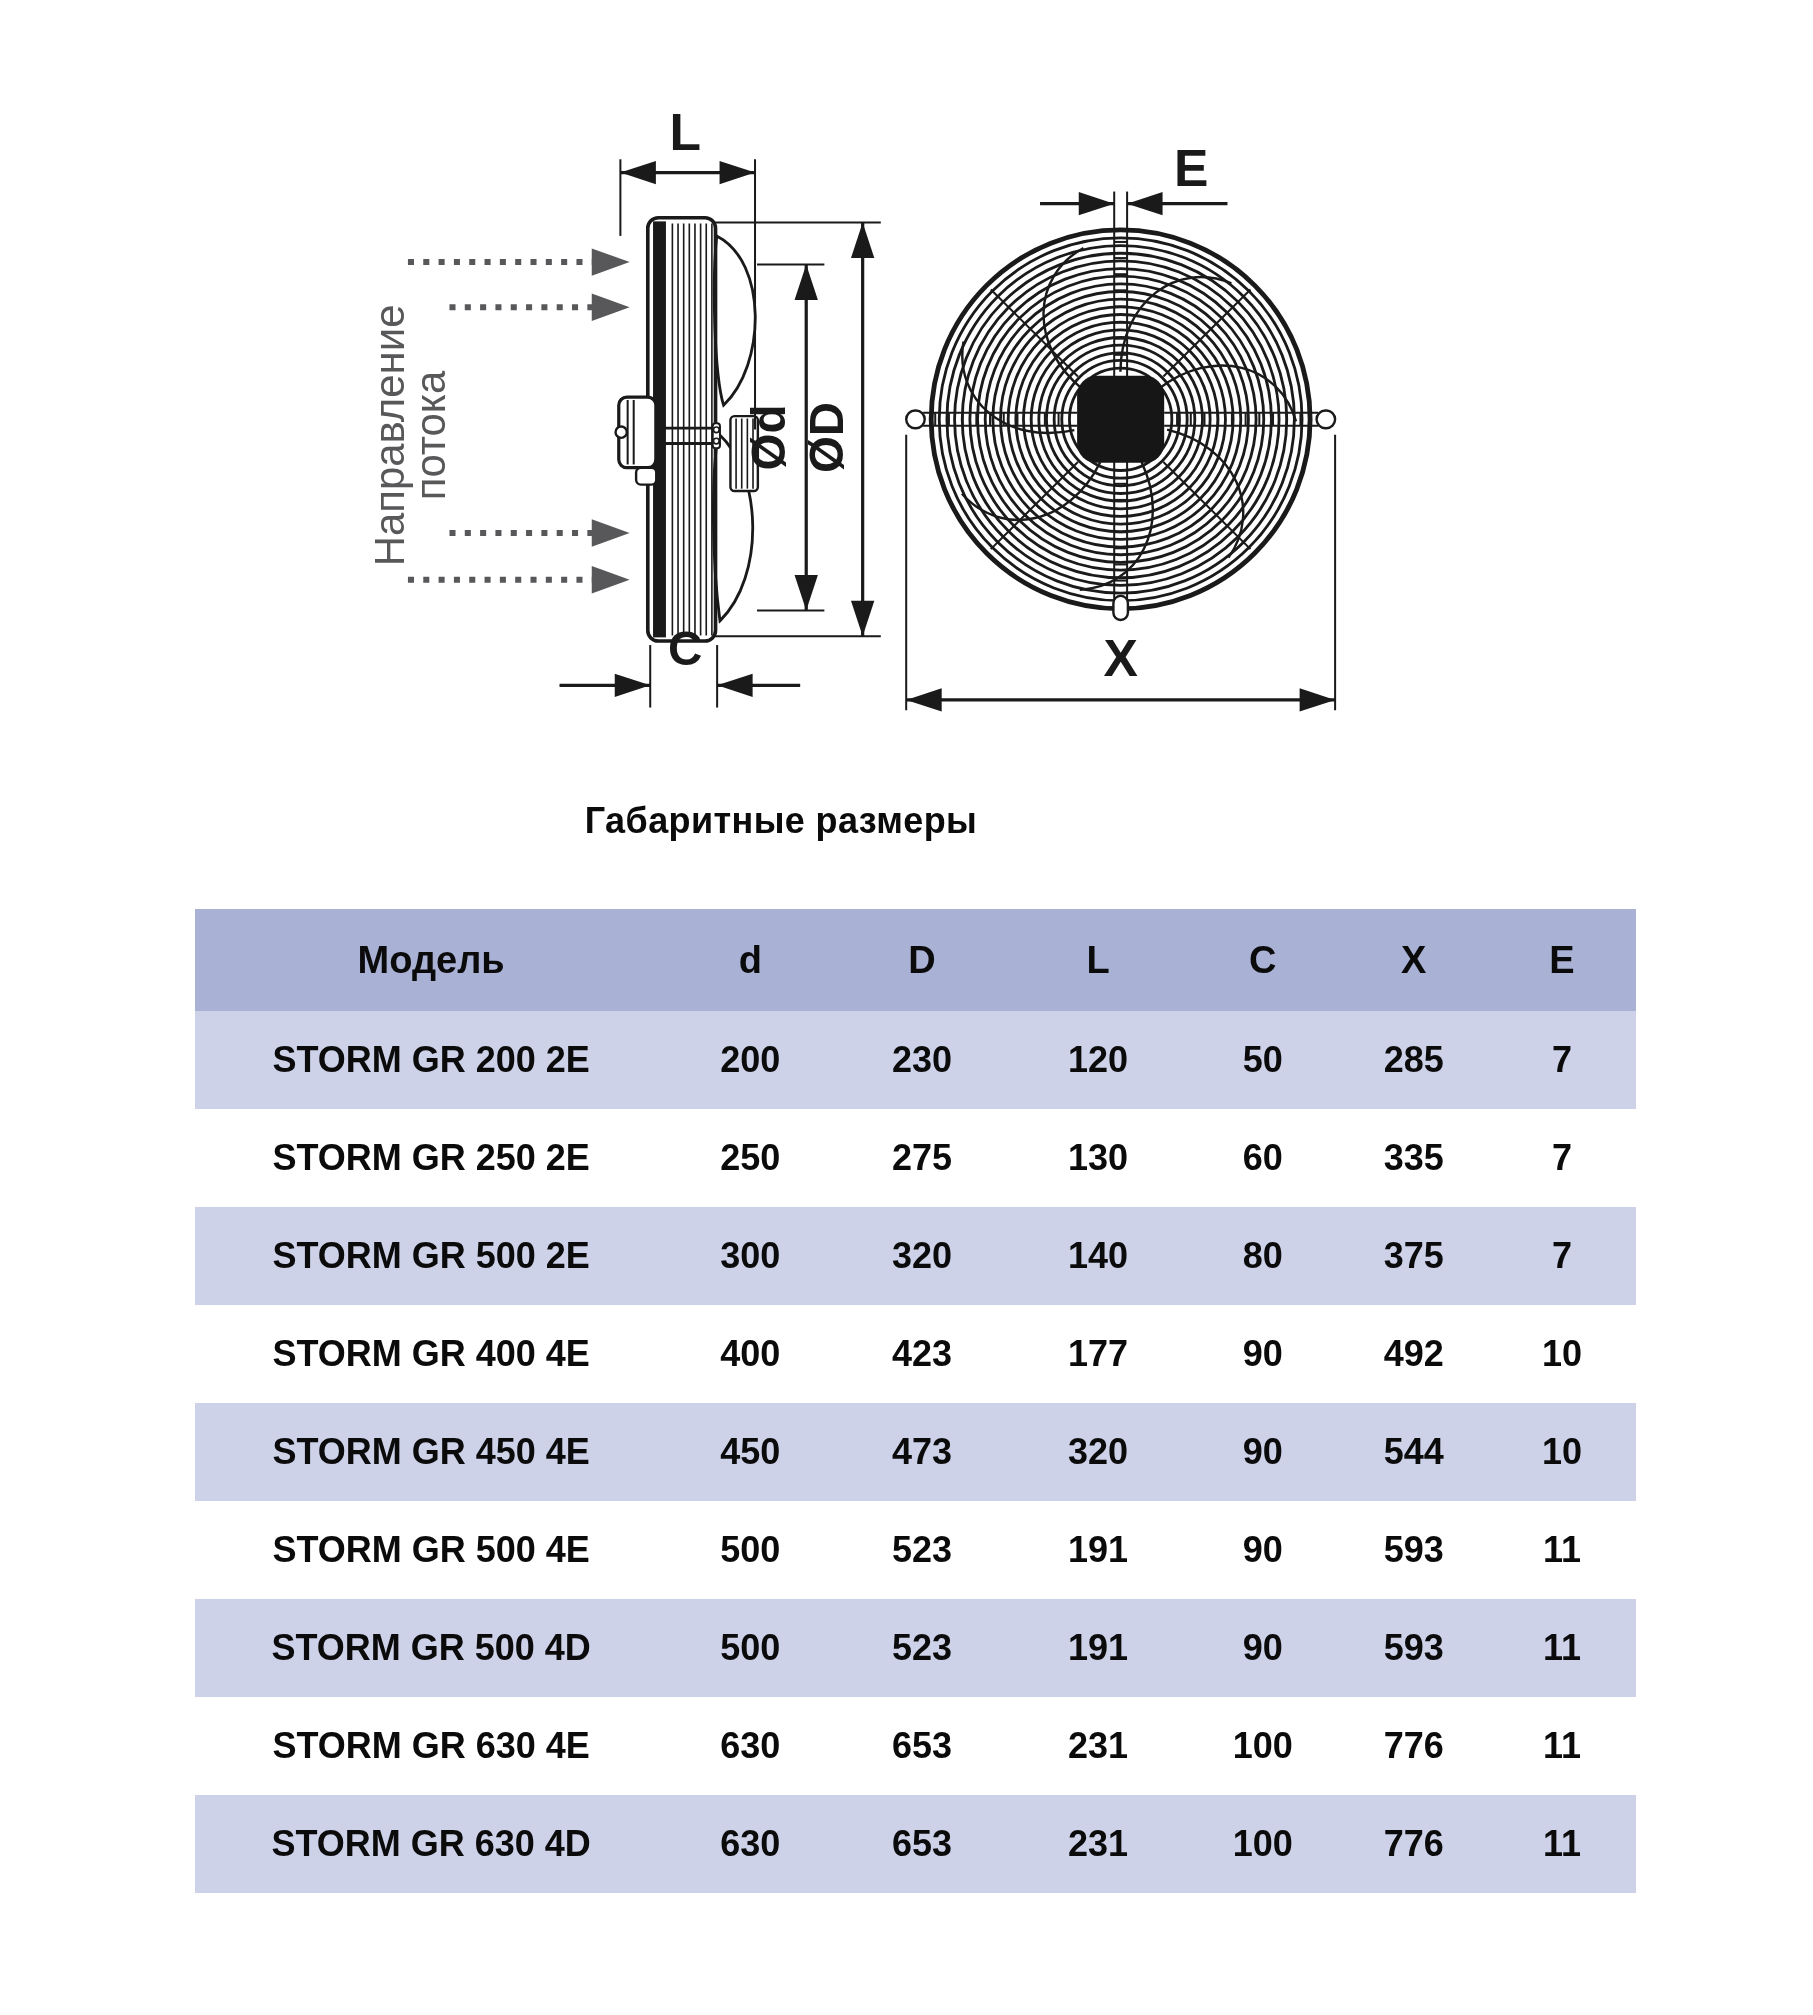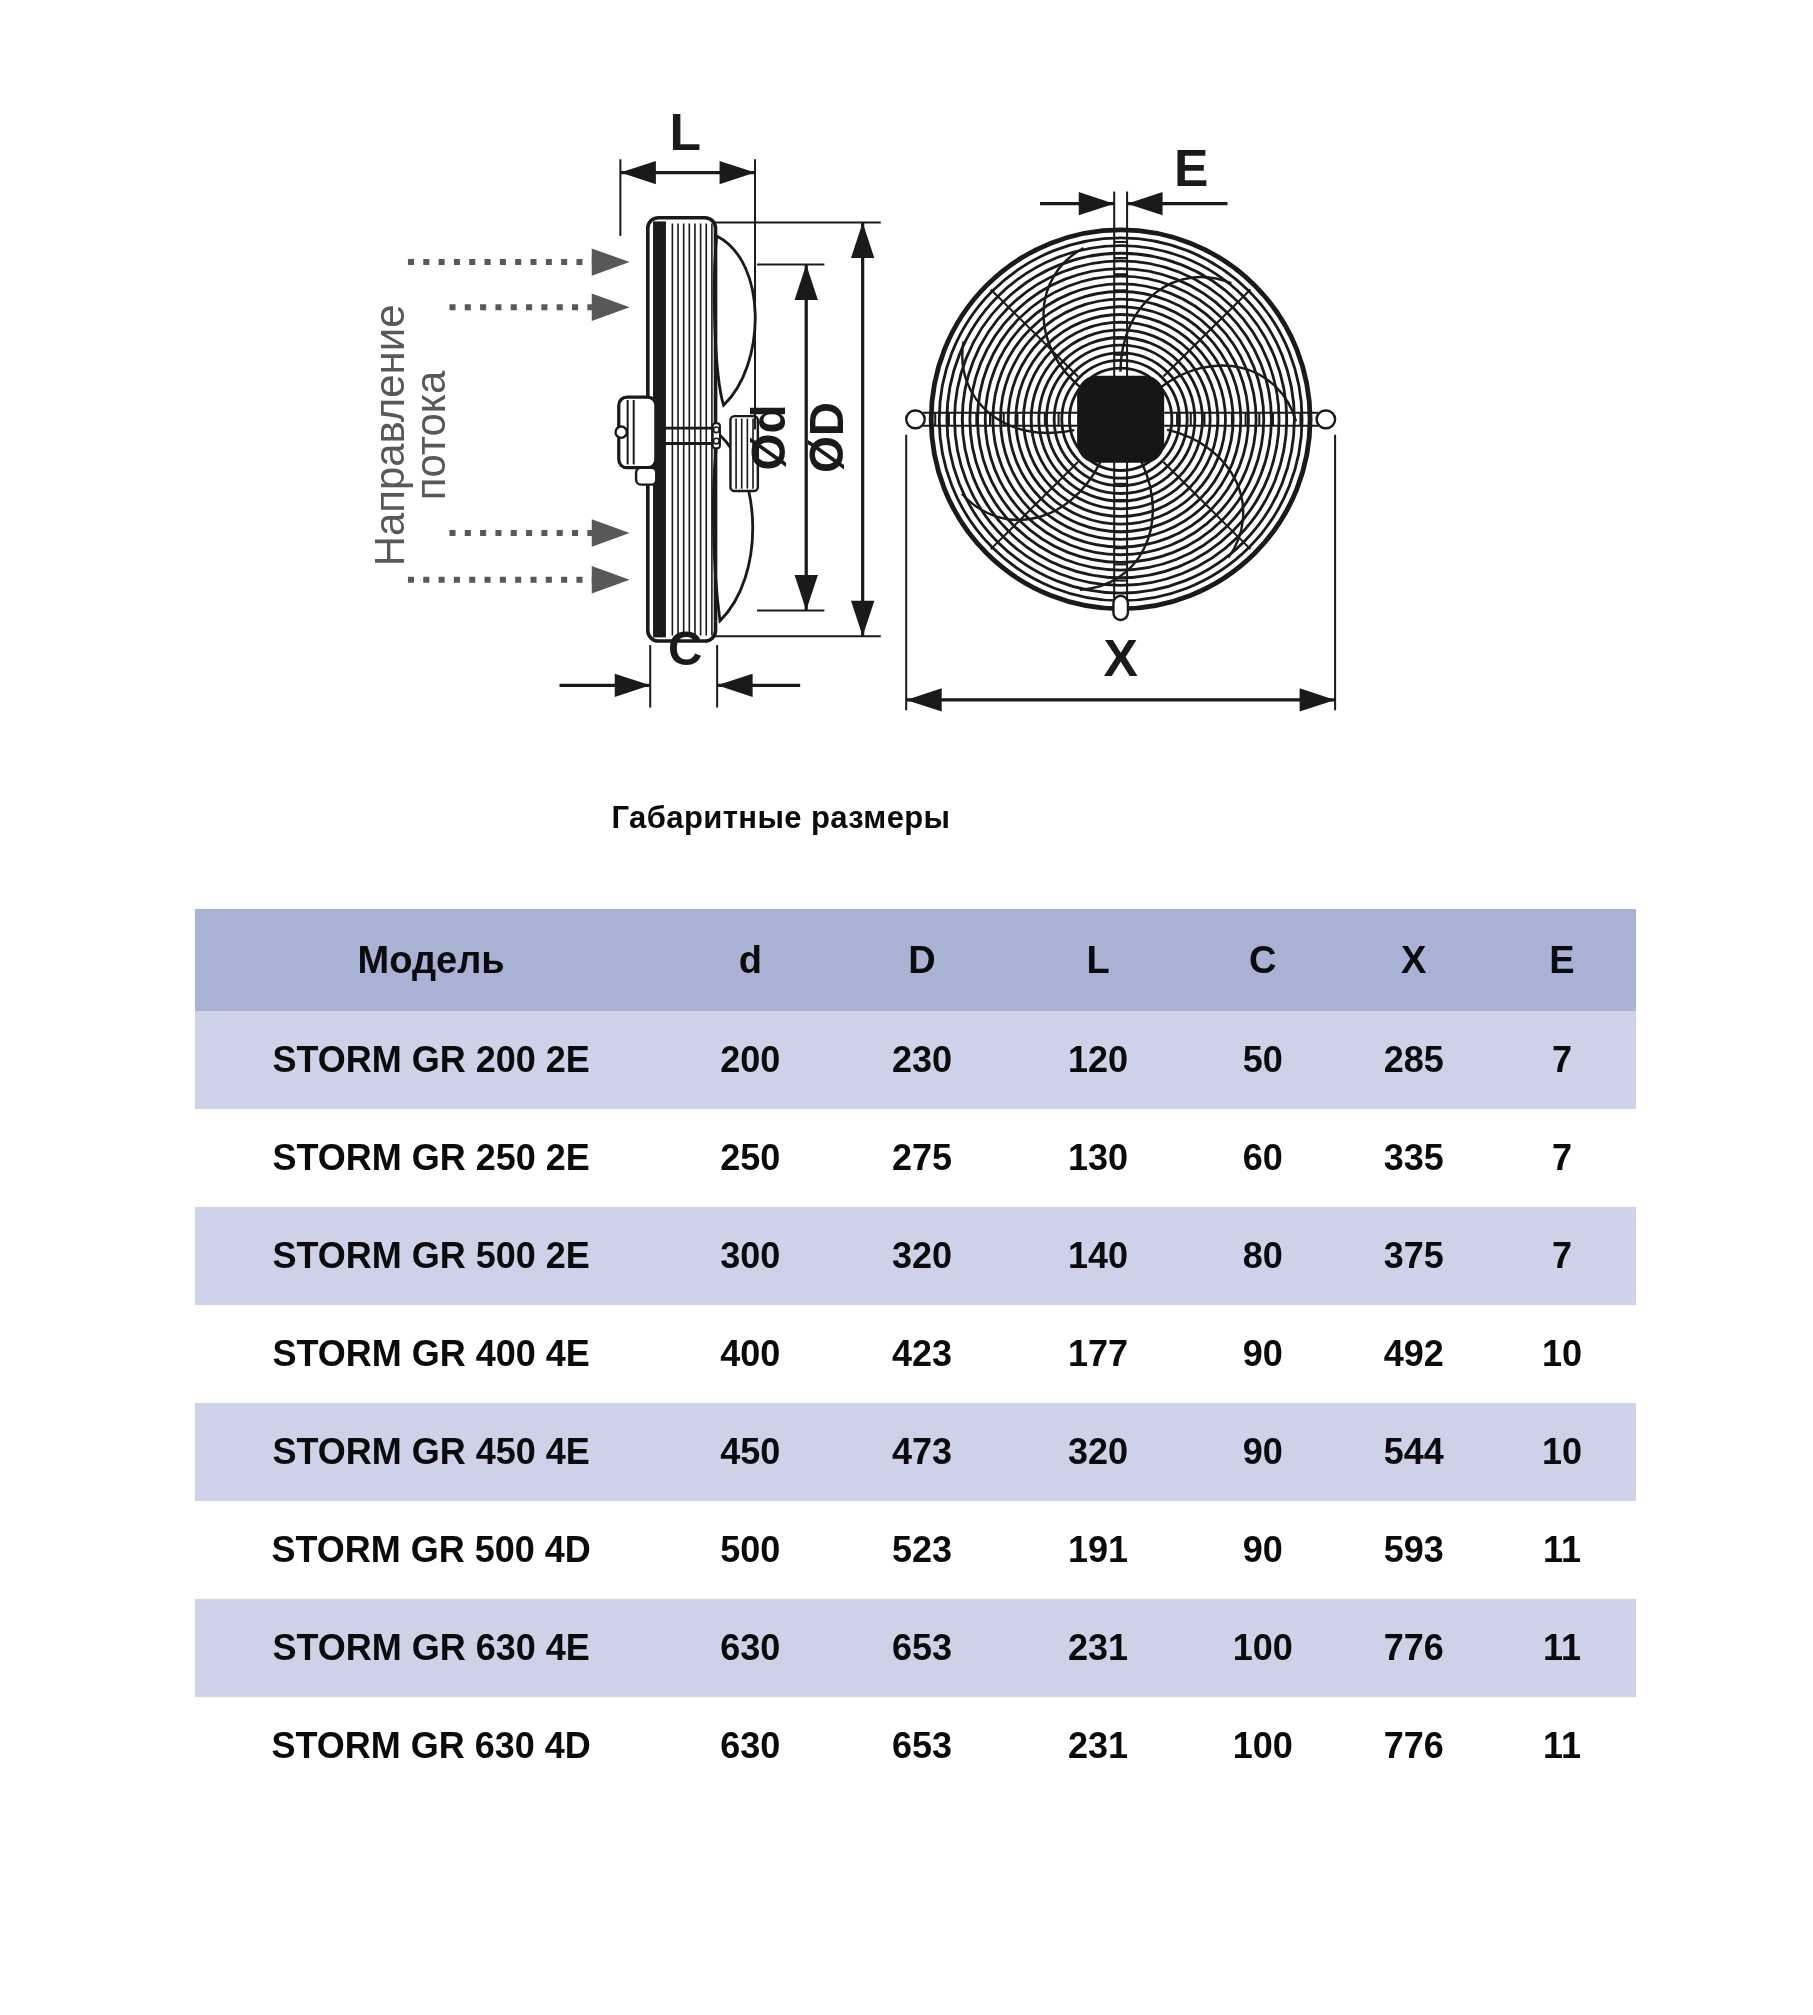--- a/index.html
+++ b/index.html
@@ -1,20 +1,20 @@
 <!DOCTYPE html>
 <html style="--header-bg: #a9b1d4; --stripe-bg: #cdd2e9; --text-col: #0b0b0c;font-size:6.4px"><head>
 <meta charset="utf-8">
 <style>
   html,body{margin:0;padding:0;background:#ffffff;}
   .page{position:relative;width:1814px;height:2418px;background:#fff;overflow:hidden;
         font-family:"Liberation Sans",sans-serif;}
   .drawing{position:absolute;left:0;top:0;}
   .title{position:absolute;left:0;top:800px;width:1562px;text-align:center;
-         font-size:31px;font-weight:bold;color:#0b0b0c;letter-spacing:0.4px;}
+         font-size:36px;font-weight:bold;color:#0b0b0c;letter-spacing:0.4px;}
   .dim-table{position:absolute;left:195px;top:909px;width:1441px;
              border-collapse:collapse;table-layout:fixed;}
   .dim-table th{height:100px;background:var(--header-bg,#a9b1d4);
                 font-size:38px;font-weight:bold;color:var(--text-col,#0b0b0c);vertical-align:middle;}
   .dim-table td{height:96px;font-size:36px;font-weight:bold;color:var(--text-col,#0b0b0c);
                 text-align:center;vertical-align:middle;}
   .dim-table tbody tr:nth-child(odd){background:var(--stripe-bg,#cdd2e9);}
   .dim-table tbody tr:nth-child(even){background:#ffffff;}
   .c-model{width:472px;} .c-d{width:166px;} .c-D{width:177px;}
   .c-L{width:175px;} .c-C{width:154px;} .c-X{width:148px;} .c-E{width:148px;}
@@ -299,20 +299,29 @@
         <tr>
           <td>STORM GR 450 4E</td>
           <td>450</td>
           <td>473</td>
           <td>320</td>
           <td>90</td>
           <td>544</td>
           <td>10</td>
         </tr>
         <tr>
+          <td>STORM GR 500 4E</td>
+          <td>500</td>
+          <td>523</td>
+          <td>191</td>
+          <td>90</td>
+          <td>593</td>
+          <td>11</td>
+        </tr>
+        <tr>
           <td>STORM GR 500 4D</td>
           <td>500</td>
           <td>523</td>
           <td>191</td>
           <td>90</td>
           <td>593</td>
           <td>11</td>
         </tr>
         <tr>
           <td>STORM GR 630 4E</td>

